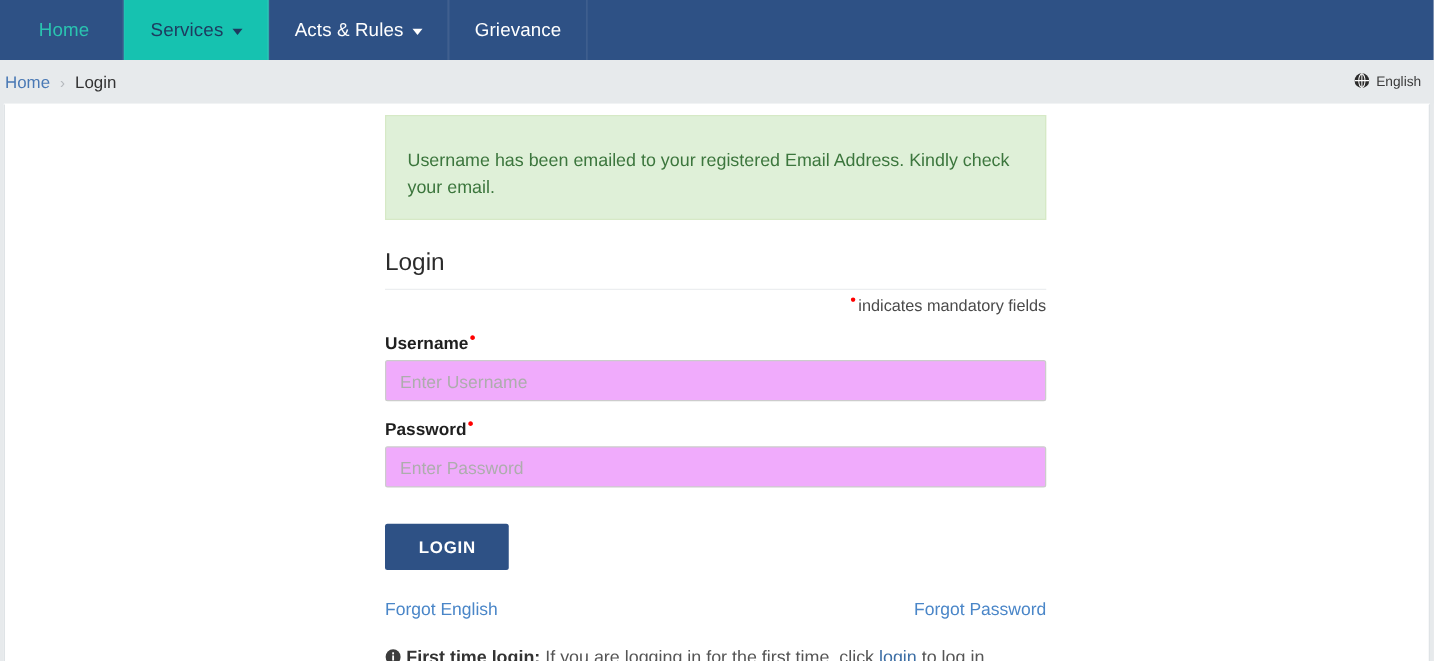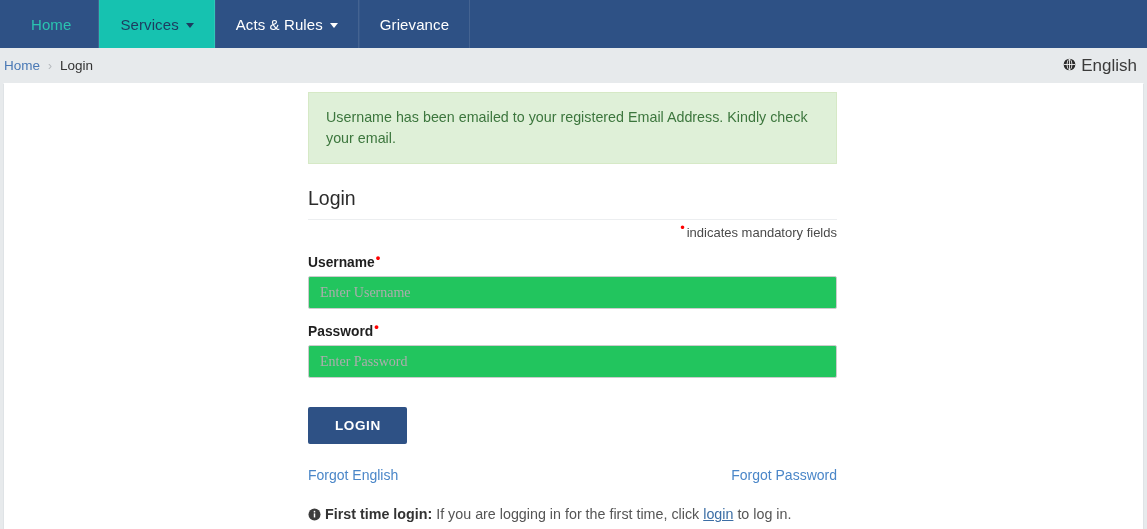--- a/index.html
+++ b/index.html
@@ -68,21 +68,21 @@
     color: #333;
   }
   .bc-link { color: #4a79b5; cursor: pointer; }
   .bc-sep { margin: 0 8px; color: #b5b9bd; font-size: 12px; }
   .bc-current { color: #333333; }
   .lang-wrap {
     margin-left: auto;
     display: flex;
     align-items: center;
     gap: 5px;
-    font-size: 17px;
+    font-size: 11px;
     color: #3b3b3b;
     cursor: pointer;
   }
   .globe-icon { display: block; }
 
   
   .panel {
     position: absolute;
     left: 3px;
     right: 3px;
@@ -99,21 +99,21 @@
     left: 304px;
     top: 0;
     width: 529px;
   }
 
   
   .alert-success {
     background: #dff0d8;
     color: #3c763d;
     border: 1px solid #d6e9c6;
-    padding: 14px 17px 15px 17px;
+    padding: 26px 17px 15px 17px;
     font-size: 14.3px;
     line-height: 1.45;
     margin-top: 8px;
   }
 
   
   h2.login-title {
     font-size: 19.5px;
     font-weight: normal;
     color: #2b2b2b;
@@ -144,23 +144,23 @@
     color: #1f1f1f;
     display: block;
     margin-bottom: 6px;
   }
   .text-input {
     display: block;
     width: 100%;
     height: 33px;
     padding: 6px 11px;
     font-size: 14px;
-    font-family: Liberation Serif, serif;
+    font-family: Liberation Sans, sans-serif;
     color: #555;
-    background: #22c55e;
+    background: #f0abfc;
     border: 1px solid #cccccc;
     border-radius: 2px;
     outline: none;
   }
   .text-input::placeholder { color: #adadad; }
 
   
   .login-btn {
     margin-top: 29px;
     display: inline-block;

